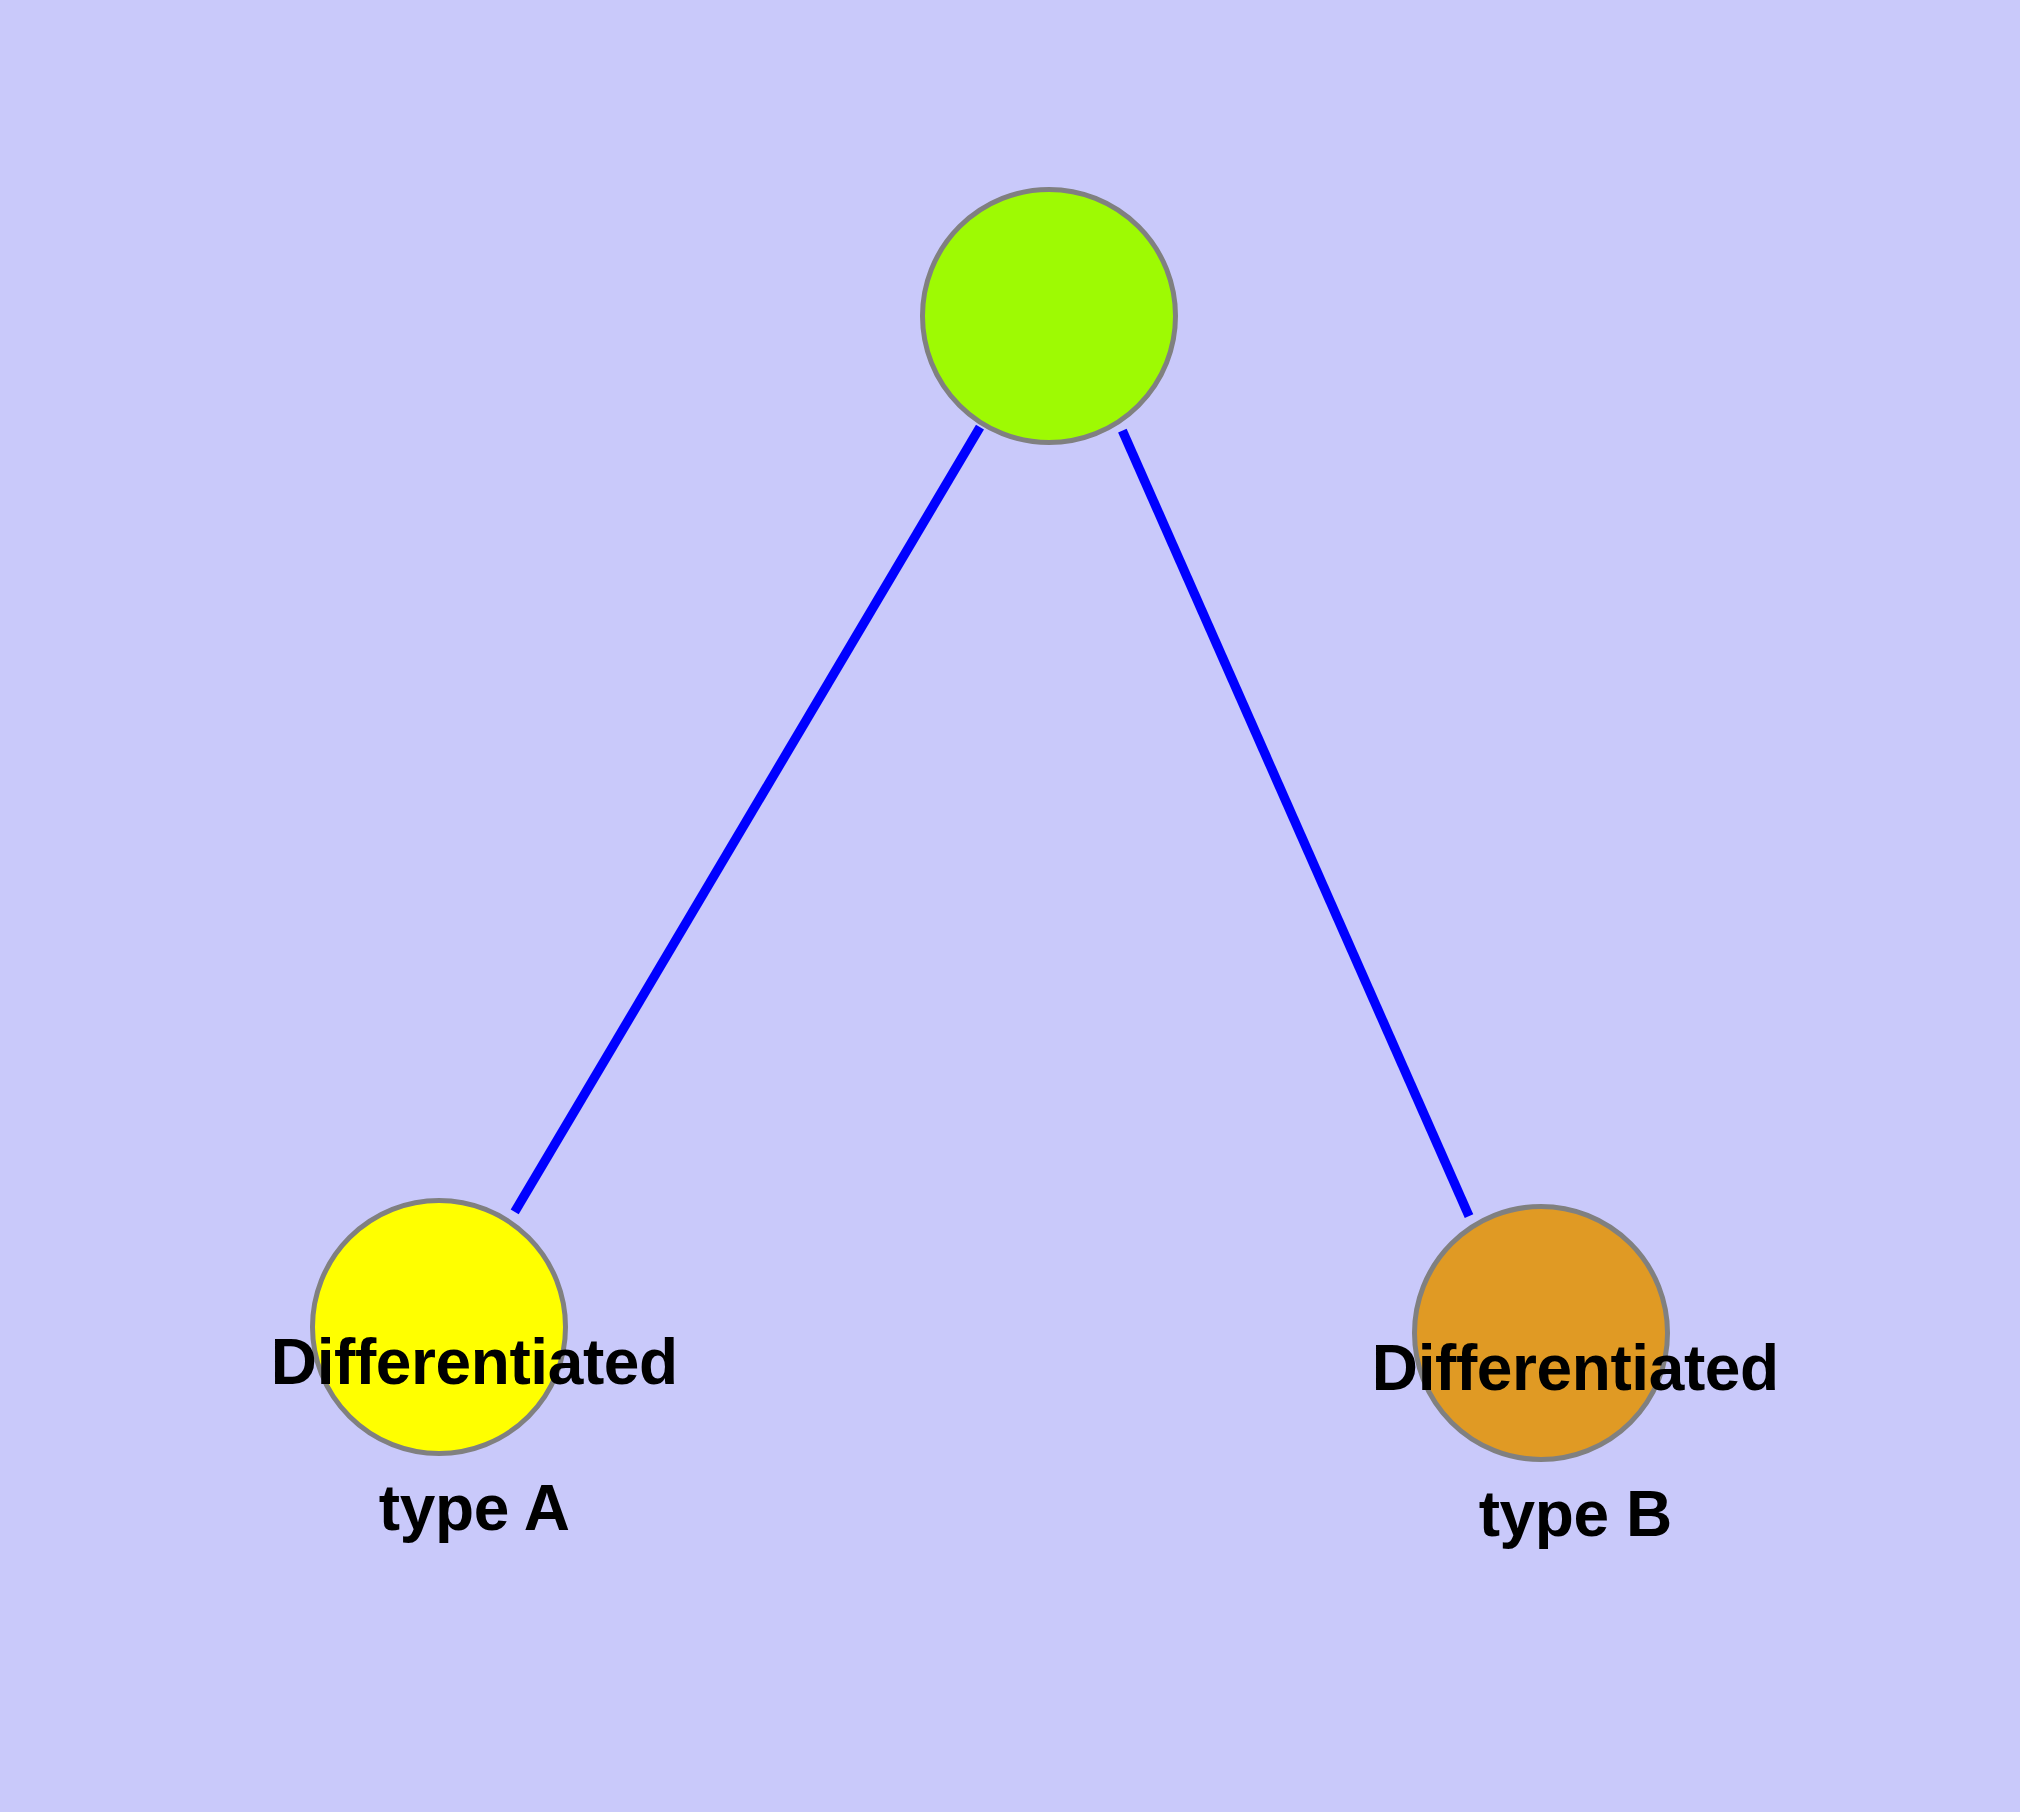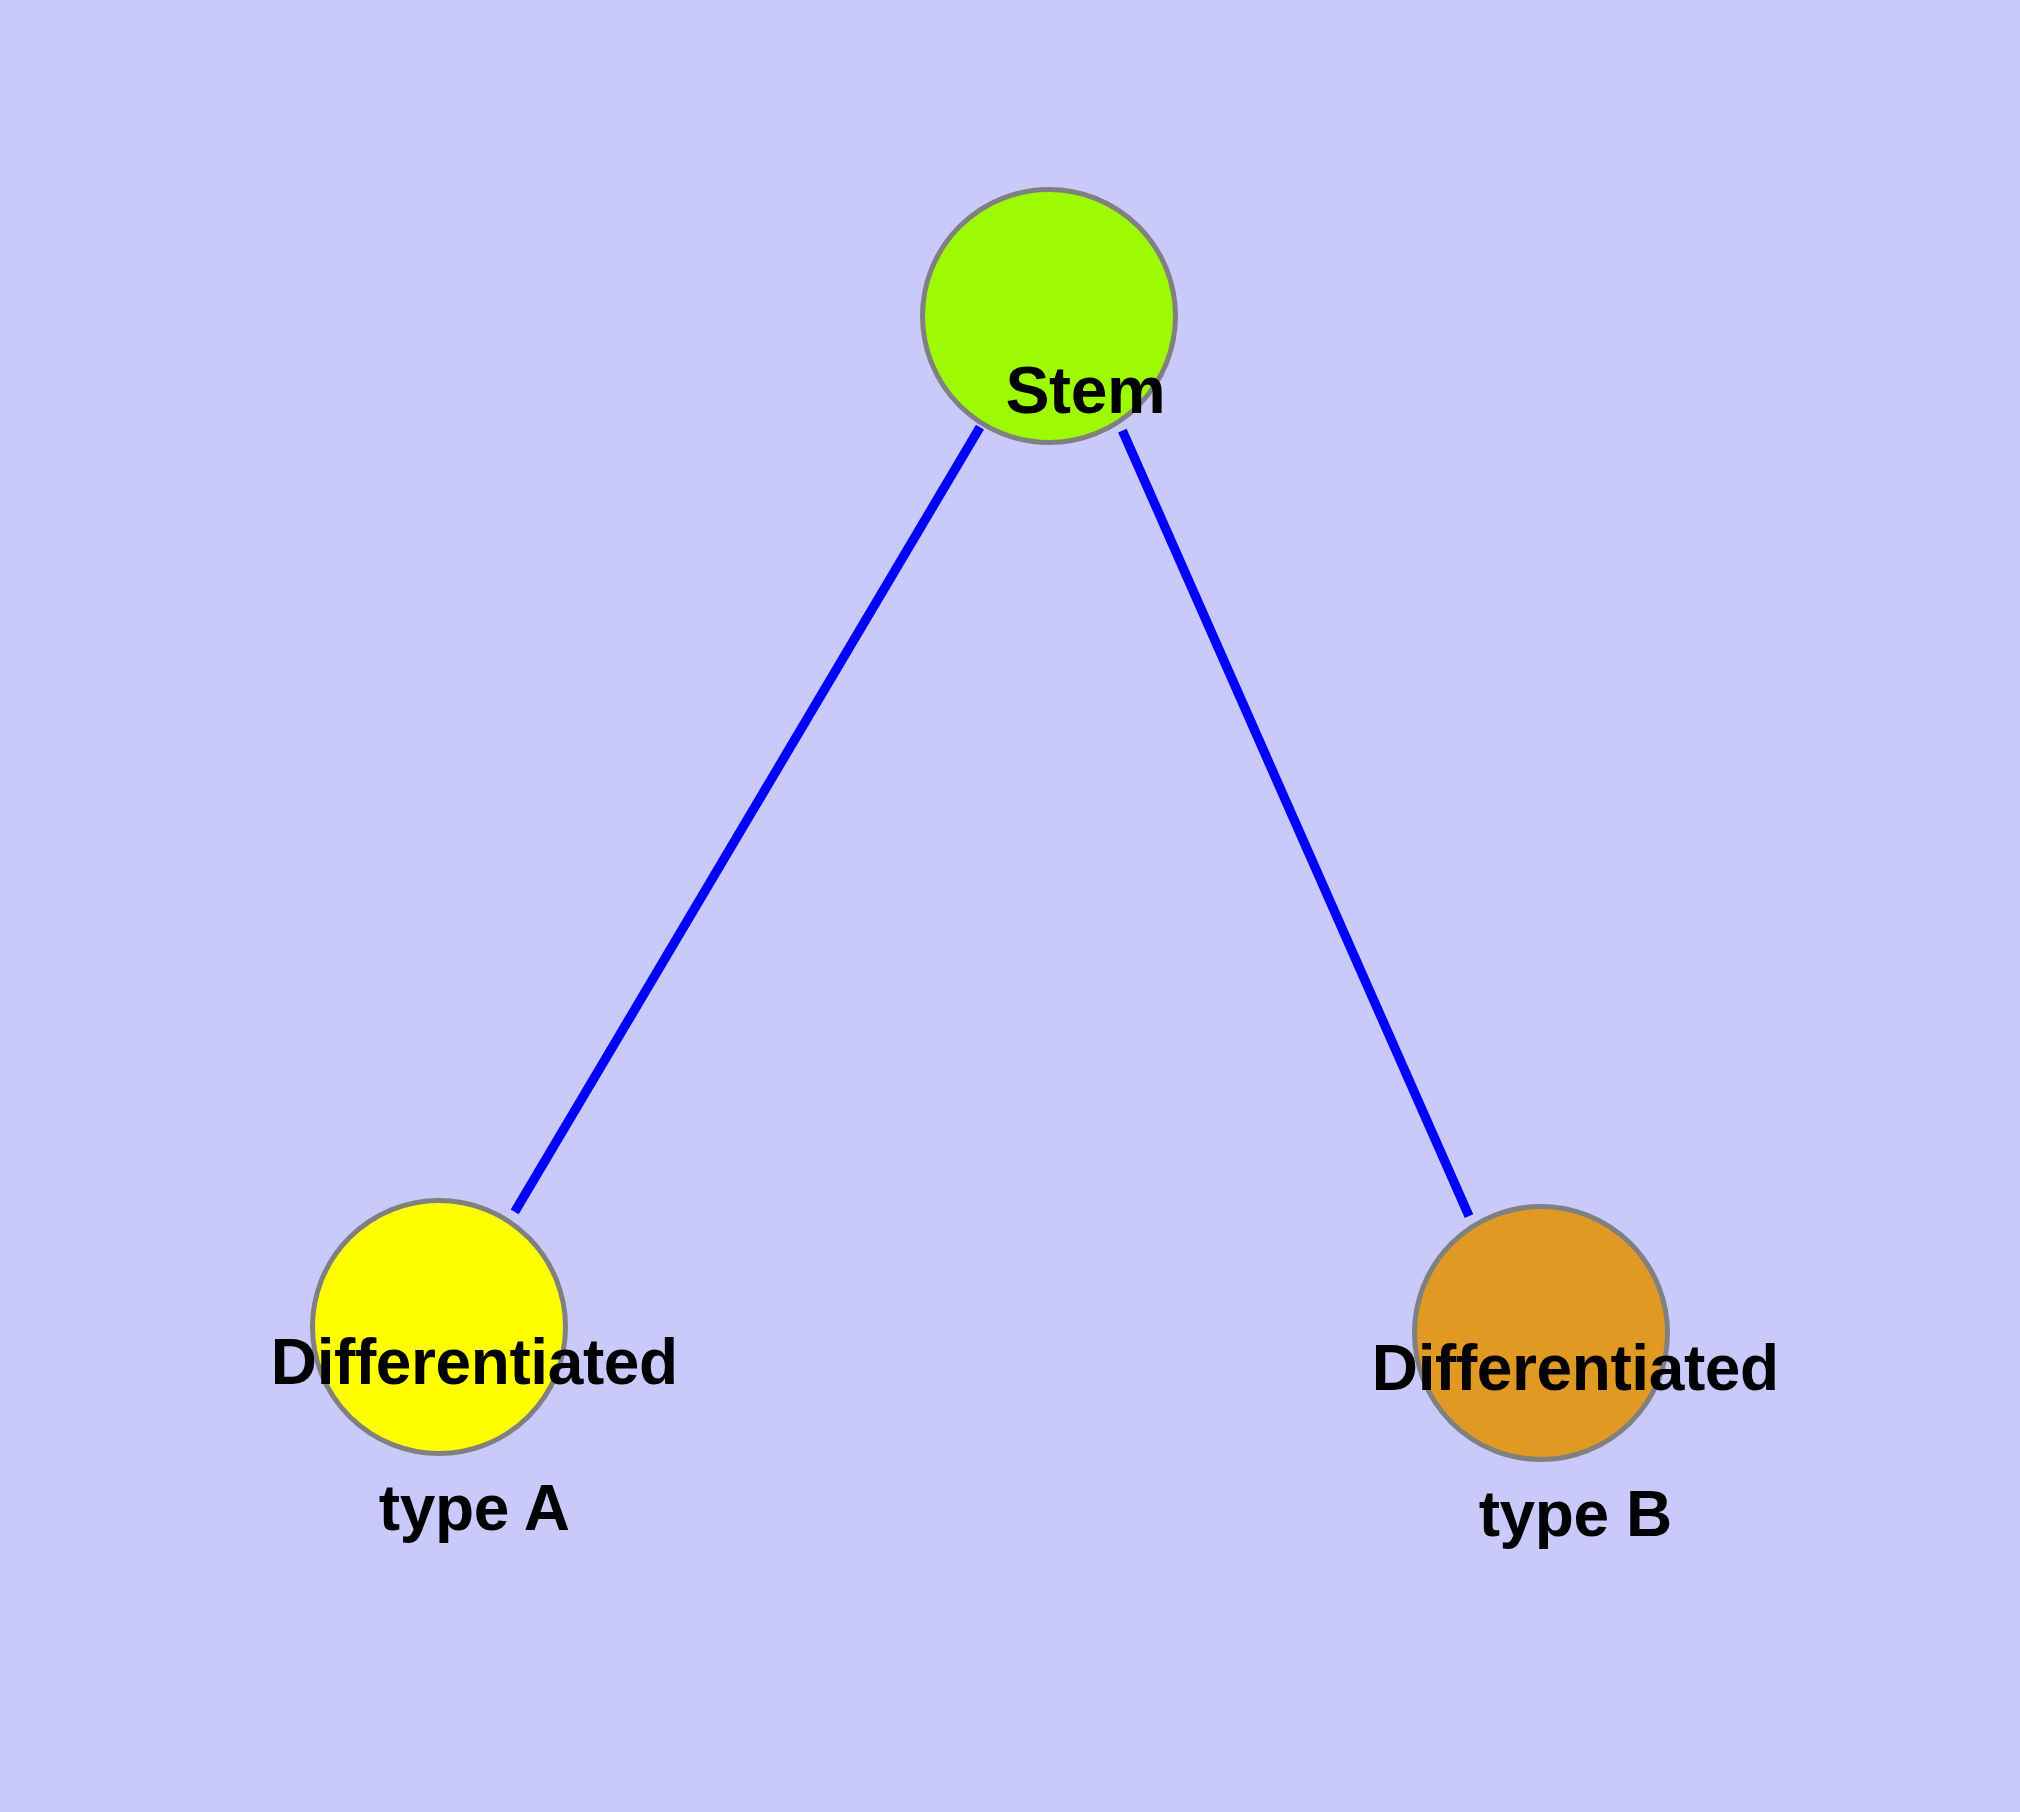--- a/index.html
+++ b/index.html
@@ -61,23 +61,20 @@
 
   <svg id="edge-layer" viewBox="0 0 2384 2138" xmlns="http://www.w3.org/2000/svg">
     <line id="edge0" stroke-linecap="butt" x1="1156" y1="504" x2="607" y2="1430" stroke="#0000ff" stroke-width="11"></line>
     <line id="edge1" stroke-linecap="butt" x1="1324" y1="508" x2="1733" y2="1435" stroke="#0000ff" stroke-width="11"></line>
   </svg>
 
   <div class="node" id="node-stem" style="left: 920px; top: 187px; width: 258px; height: 258px; background: rgb(158, 250, 3); border: 5.1px solid rgb(128, 128, 128);"></div>
   <div class="node" id="node-type_a" style="left: 310px; top: 1198px; width: 258px; height: 258px; background: rgb(255, 255, 0); border: 5.1px solid rgb(128, 128, 128);"></div>
   <div class="node" id="node-type_b" style="left: 1412px; top: 1204px; width: 258px; height: 258px; background: rgb(224, 154, 36); border: 5.1px solid rgb(128, 128, 128);"></div>
 
-  <div class="node-label label-stem" id="label-stem" style="left: 541px; width: 1017px; color: rgb(0, 0, 0); top: 278px;">
-    <span>Stem</span>
-  </div>
 
   <div class="node-label label-leaf" id="label-type_a" style="left: -69px; width: 1017px; color: rgb(0, 0, 0); top: 1253px;">
     <span>Differentiated</span><br>
     <span>type A</span>
   </div>
 
   <div class="node-label label-leaf" id="label-type_b" style="left: 1032px; width: 1017px; color: rgb(0, 0, 0); top: 1259px;">
     <span>Differentiated</span><br>
     <span>type B</span>
   </div>

